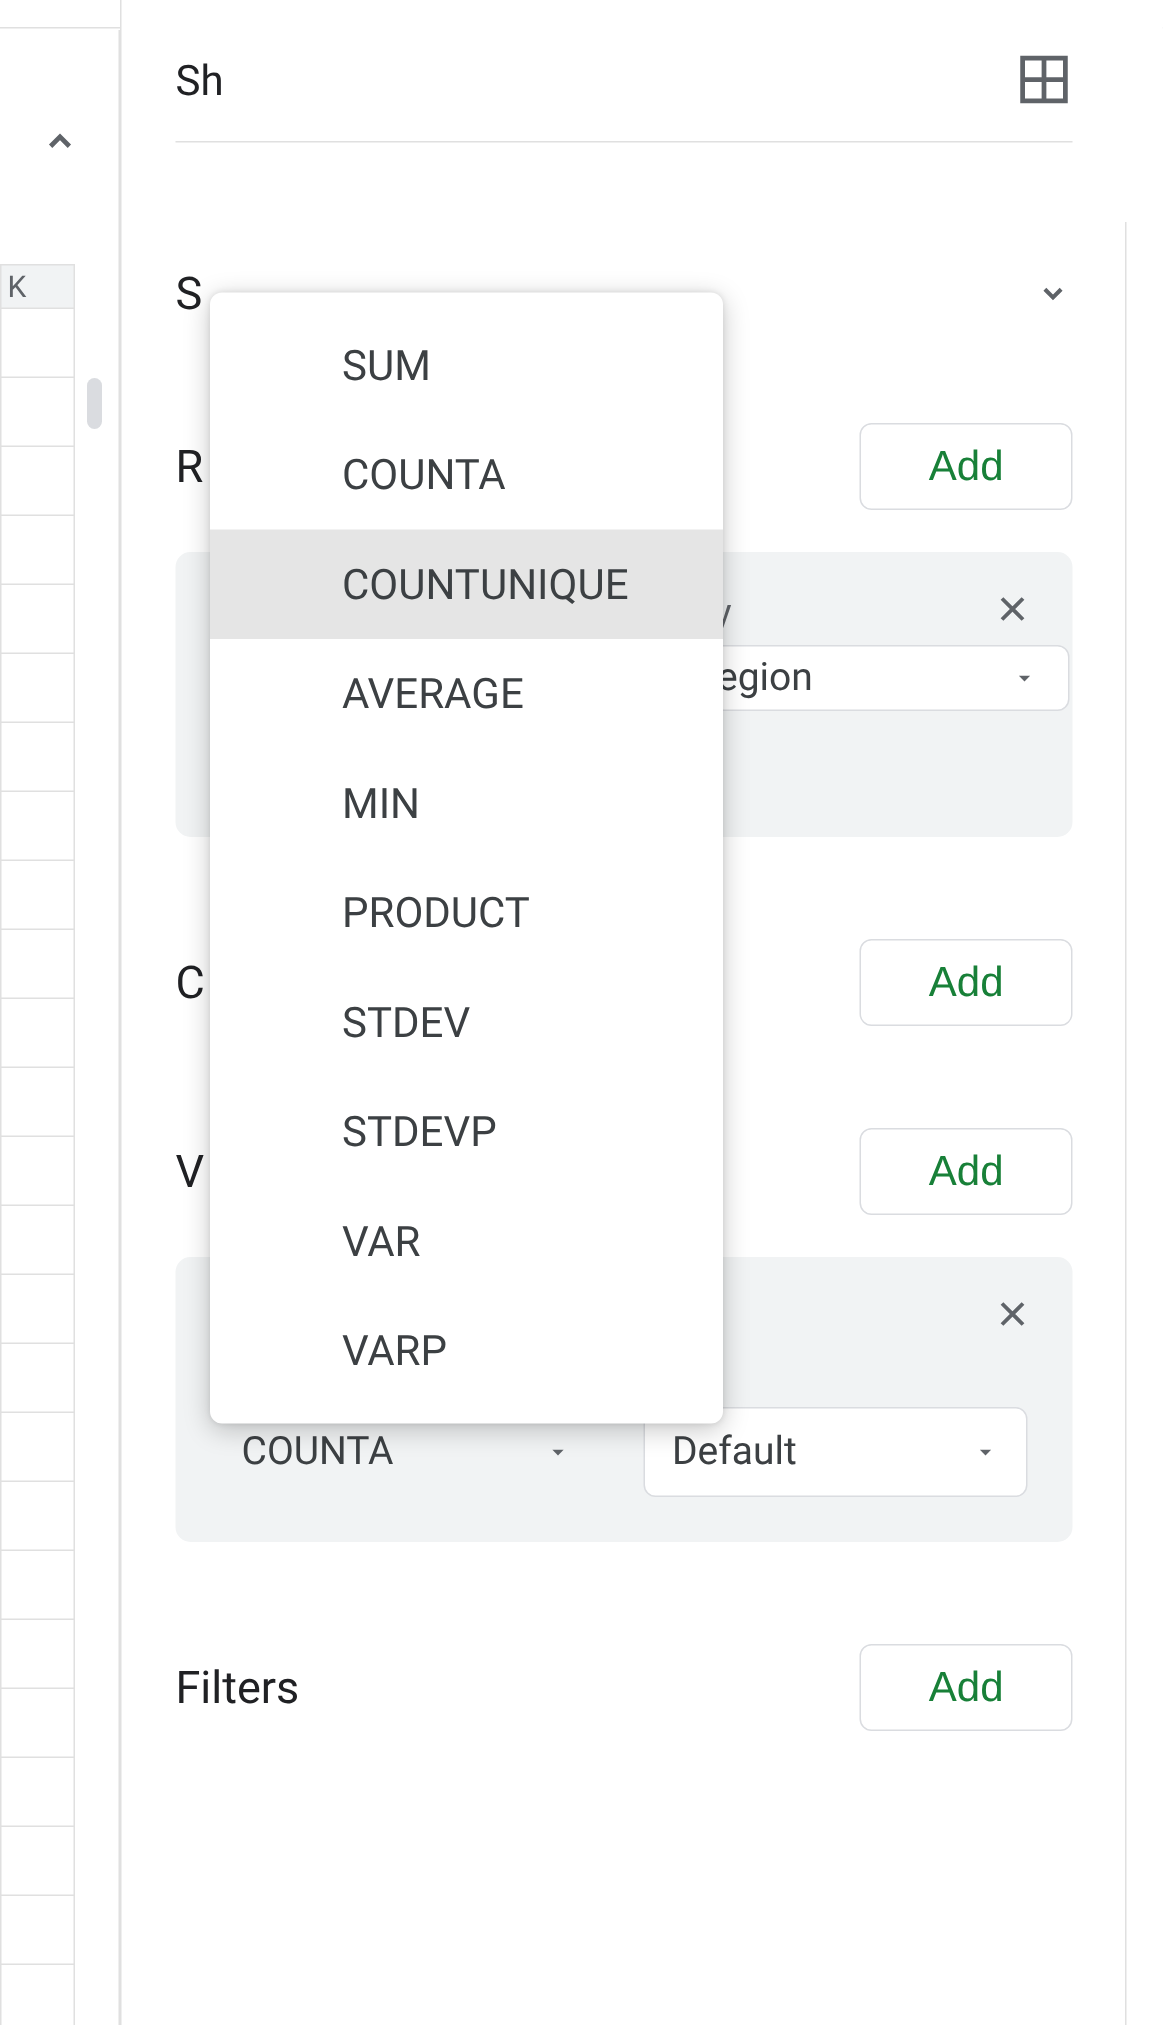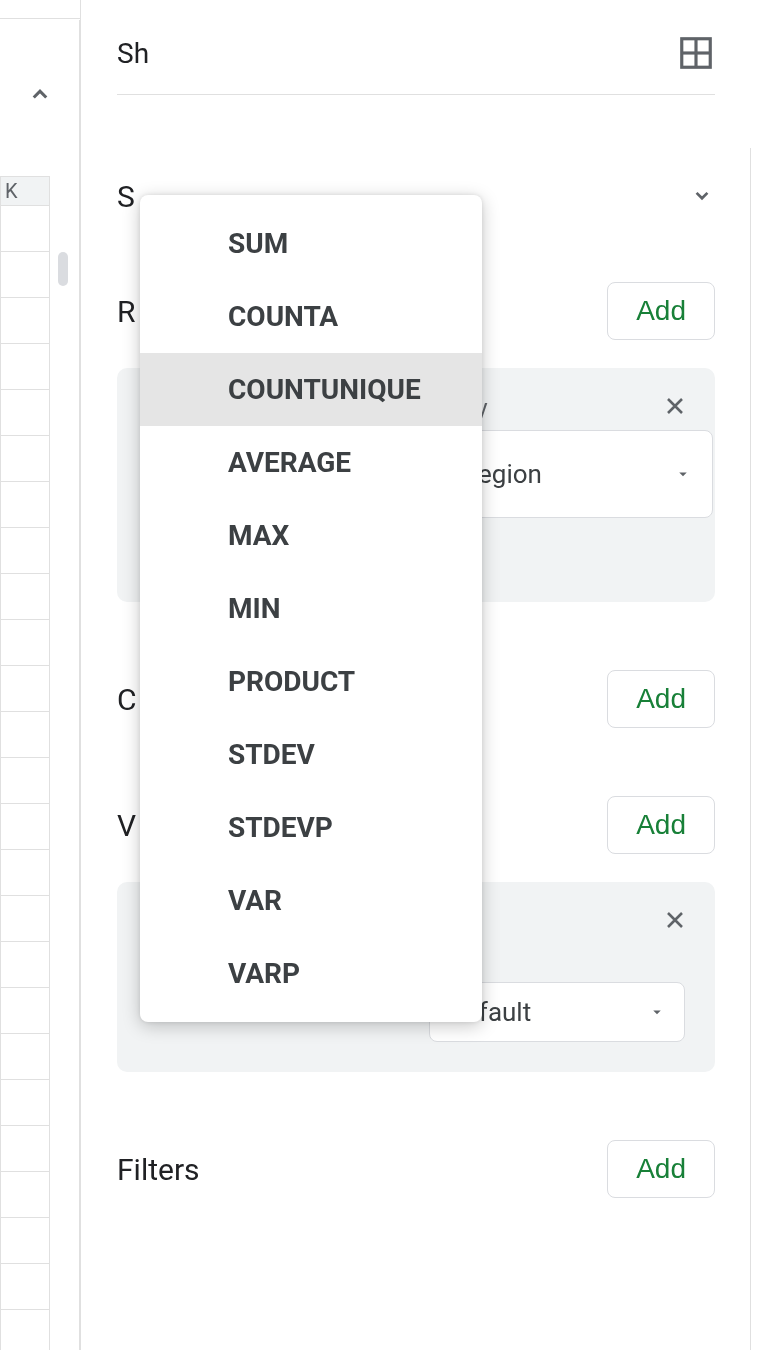--- a/index.html
+++ b/index.html
@@ -109,21 +109,21 @@
     }
     .grid-icon svg { display:block; }
     .suggested-row { margin-top: 84px; }
     .section-row { margin-top: 68px; }
     .add-btn {
       border: 1px solid #dadce0;
       background: #fff;
       color: #188038;
       font-size: 28px;
       font-weight: 500;
-      padding: 12px 28px;
+      padding: 12px 45px;
       border-radius: 8px;
       cursor: pointer;
     }
     .card {
       margin-top: 28px;
       background: #f1f3f4;
       border-radius: 10px;
       padding: 26px 26px 30px 26px;
       position: relative;
     }
@@ -140,21 +140,21 @@
       display:block;
       padding-left: 320px;
     }
     .card-select {
       display: flex;
       align-items: center;
       justify-content: space-between;
       background: #fff;
       border: 1px solid #dadce0;
       border-radius: 8px;
-      padding: 28px 20px;
+      padding: 6px 20px;
       width: 256px;
       margin-left: 314px;
       font-size: 26px;
       color: #3c4043;
       cursor: pointer;
     }
     .values-card-labels {
       display:flex;
       justify-content:flex-end;
       gap: 0;
@@ -178,21 +178,20 @@
     .dropdown {
       position: absolute;
       left: 140px;
       top: 195px;
       width: 342px;
       background: #fff;
       border-radius: 8px;
       box-shadow: 0 4px 18px rgba(0,0,0,0.22), 0 0 4px rgba(0,0,0,0.1);
       padding: 12px 0;
       z-index: 50;
-      font-weight: bold;
     }
     .dropdown-item {
       padding: 20px 30px 20px 88px;
       font-size: 28px;
       color: #3c4043;
       cursor: pointer;
     }
     .dropdown-item.highlight {
       background: #e5e5e5;
     }
@@ -333,20 +332,19 @@
     </div>
 
   </div>
 </div>
 
 <div class="dropdown" id="dd">
     <div class="dropdown-item">SUM</div>
     <div class="dropdown-item">COUNTA</div>
     <div class="dropdown-item highlight">COUNTUNIQUE</div>
     <div class="dropdown-item">AVERAGE</div>
-    <div class="dropdown-item">MAX</div>
     <div class="dropdown-item">MIN</div>
     <div class="dropdown-item">PRODUCT</div>
     <div class="dropdown-item">STDEV</div>
     <div class="dropdown-item">STDEVP</div>
     <div class="dropdown-item">VAR</div>
     <div class="dropdown-item">VARP</div>
   </div>
 
 </body></html>

